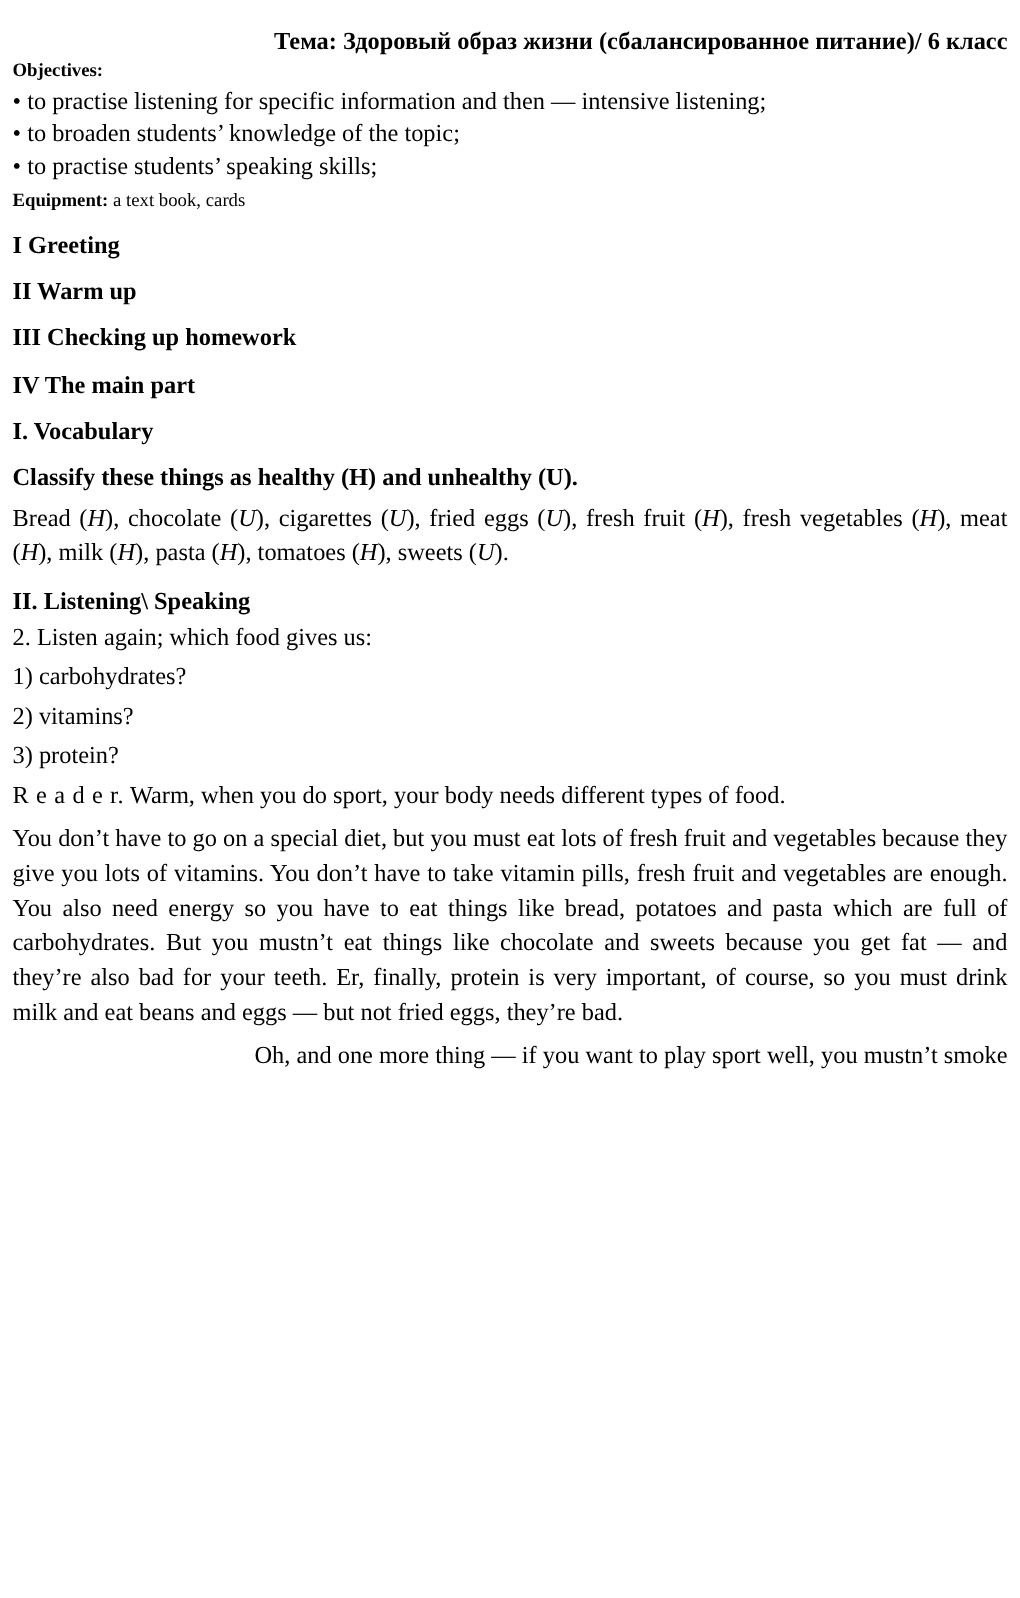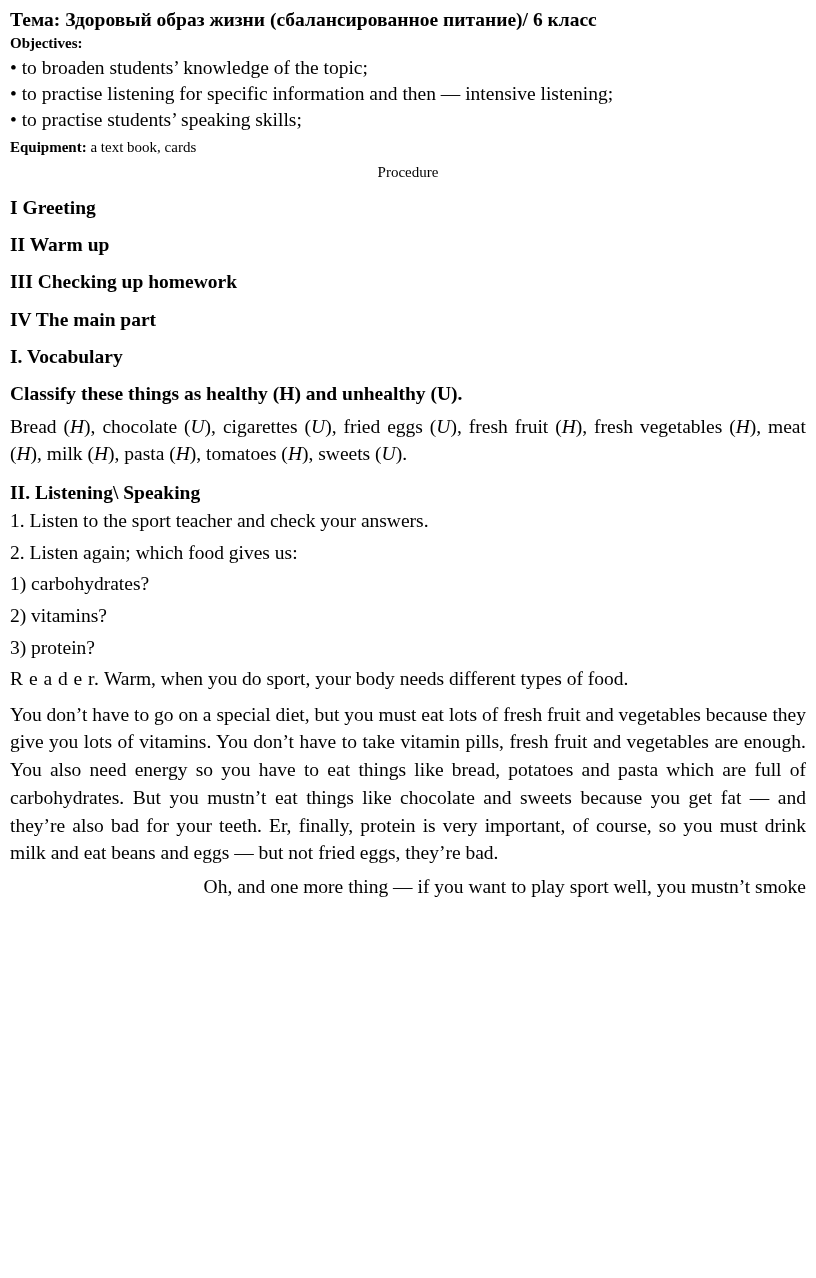--- a/index.html
+++ b/index.html
@@ -13,25 +13,25 @@
     font-family: "Liberation Serif", "DejaVu Serif", serif;
     color: #000000;
   }
   .page {
     width: 816px;
     min-height: 1278px;
     box-sizing: border-box;
     padding: 6px 10px 10px 10px;
   }
   .title {
-    text-align: left;
+    text-align: right;
     font-weight: bold;
     font-size: 19.5px;
     line-height: 1.25;
-    margin: 2px 0 2px 0;
+    margin: 16px 0 2px 0;
   }
   .line {
     font-size: 15px;
     line-height: 1.32;
     margin: 0 0 1px 0;
     text-align: left;
   }
   .bold {
     font-weight: bold;
   }
@@ -79,41 +79,39 @@
 </style>
 </head>
 <body>
 
 <div class="page">
 
   <div class="title">Тема: Здоровый образ жизни (сбалансированное питание)/ 6 класс</div>
 
   <div class="line bold">Objectives:</div>
 
+  <div class="obj-line">• to practise listening for specific information and then — intensive listening;</div>
   <div class="obj-line">• to broaden students’ knowledge of the topic;</div>
-  <div class="obj-line">• to practise listening for specific information and then — intensive listening;</div>
   <div class="obj-line">• to practise students’ speaking skills;</div>
 
   <div class="line gap-top"><span class="bold">Equipment:</span><span> a text book, cards</span></div>
 
-  <div class="line centered gap-top">Procedure</div>
 
   <div class="heading">I Greeting</div>
   <div class="heading">II Warm up</div>
   <div class="heading">III Checking up homework</div>
   <div class="heading">IV The main part</div>
   <div class="heading">I. Vocabulary</div>
 
   <div class="heading">Classify these things as healthy (H) and unhealthy (U).</div>
 
   <div class="para para-justify" id="vocab-list"><span>Bread (</span><i>H</i><span>), </span><span>chocolate (</span><i>U</i><span>), </span><span>cigarettes (</span><i>U</i><span>), </span><span>fried eggs (</span><i>U</i><span>), </span><span>fresh fruit (</span><i>H</i><span>), </span><span>fresh vegetables (</span><i>H</i><span>), </span><span>meat (</span><i>H</i><span>), </span><span>milk (</span><i>H</i><span>), </span><span>pasta (</span><i>H</i><span>), </span><span>tomatoes (</span><i>H</i><span>), </span><span>sweets (</span><i>U</i><span>).</span></div>
 
   <div class="heading">II. Listening\ Speaking</div>
 
-  <div class="numlist gap-top-small">1. Listen to the sport teacher and check your answers.</div>
   <div class="numlist">2. Listen again; which food gives us:</div>
   <div class="numlist">1) carbohydrates?</div>
   <div class="numlist">2) vitamins?</div>
   <div class="numlist">3) protein?</div>
 
   <div class="numlist"><span class="spaced-letters">R e a d e r.</span><span> Warm, when you do sport, your body needs different types of food.</span></div>
 
   <div class="para para-justify">You don’t have to go on a special diet, but you must eat lots of fresh fruit and vegetables because they give you lots of vitamins. You don’t have to take vitamin pills, fresh fruit and vegetables are enough. You also need energy so you have to eat things like bread, potatoes and pasta which are full of carbohydrates. But you mustn’t eat things like chocolate and sweets because you get fat — and they’re also bad for your teeth. Er, finally, protein is very important, of course, so you must drink milk and eat beans and eggs — but not fried eggs, they’re bad.</div>
 
   <div class="para">Oh, and one more thing — if you want to play sport well, you mustn’t smoke</div>

